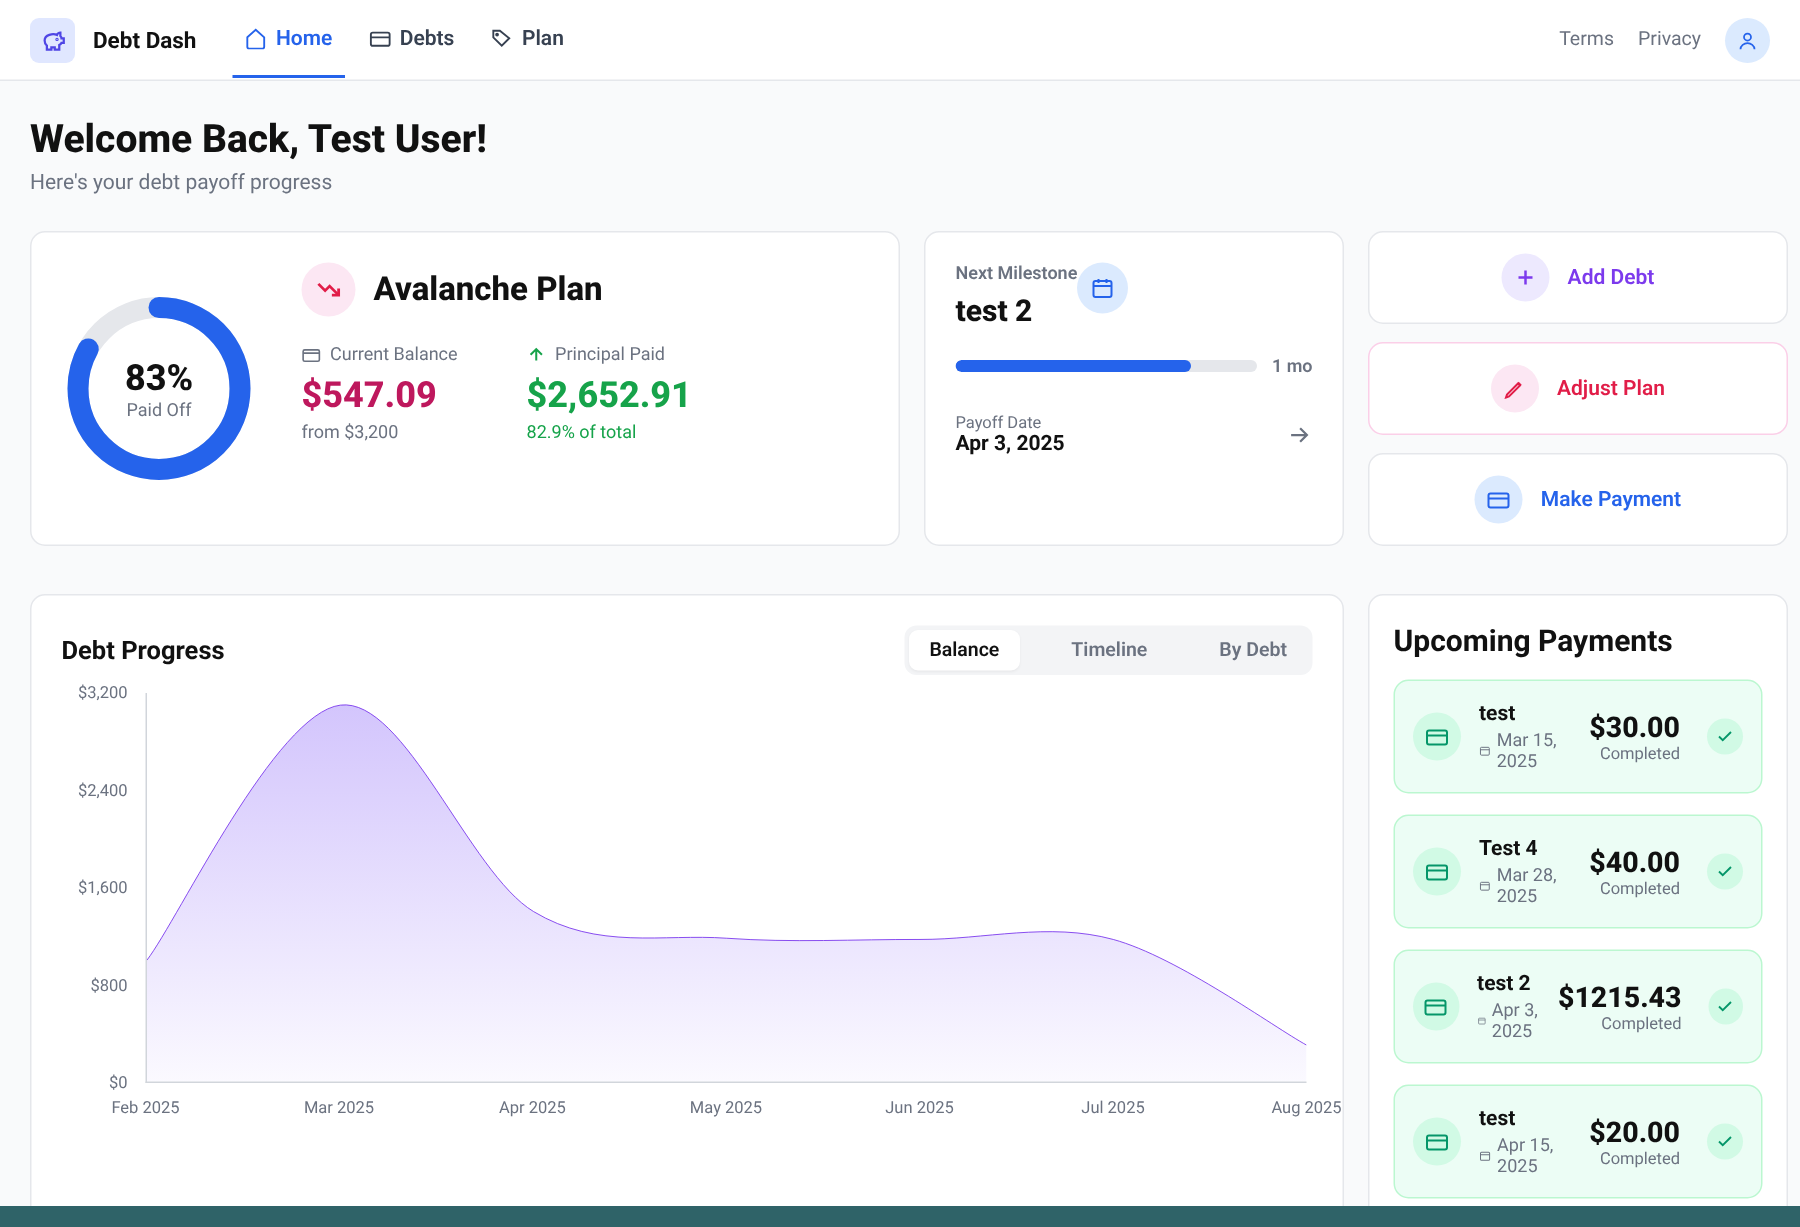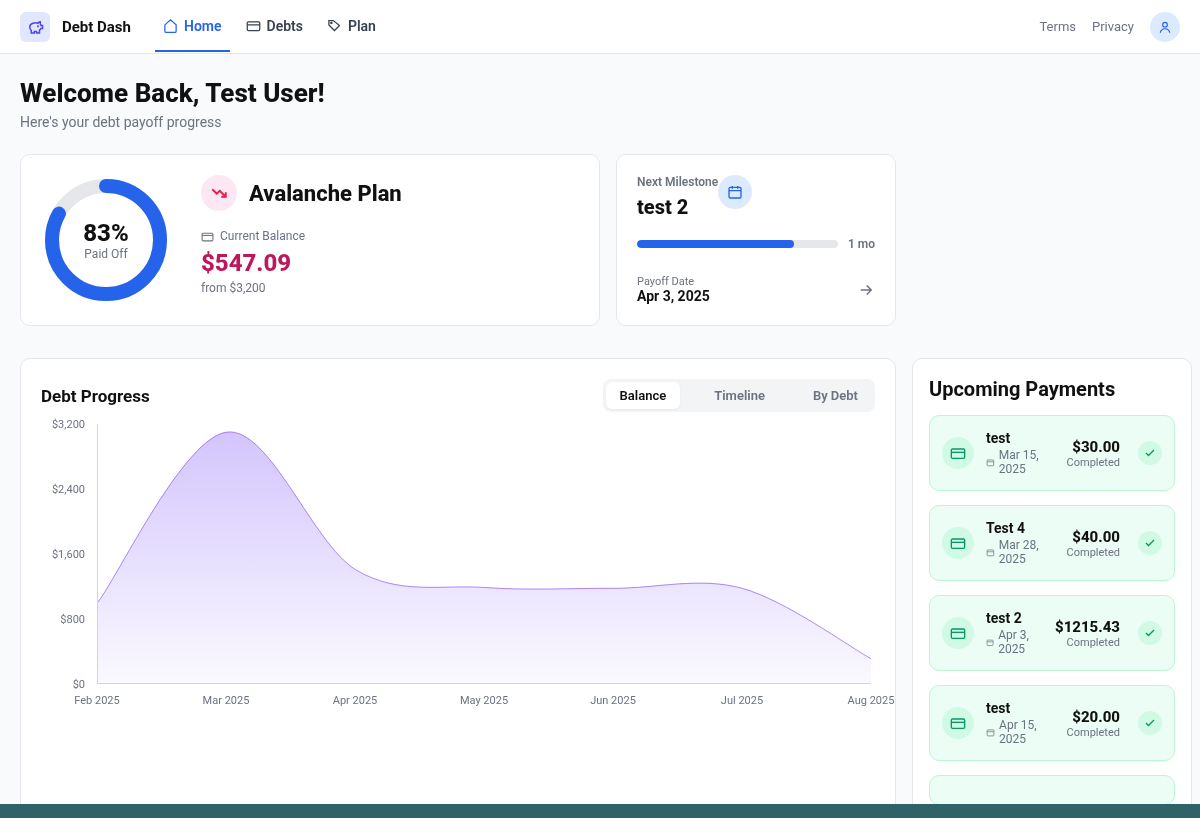--- a/index.html
+++ b/index.html
@@ -74,21 +74,21 @@
 .x-axis { position: absolute; left: 56px; right: 4px; bottom: 0; height: 24px; }
 .x-tick { position: absolute; font-size: 11px; color: #6b7280; transform: translateX(-50%); top: 4px; white-space: nowrap; }
 .upcoming-card { margin-top: 16px; padding: 18px 16px; }
 .upcoming-title { font-size: 20px; font-weight: 700; margin-bottom: 14px; }
 .payment-item { display: flex; align-items: center; gap: 12px; padding: 14px 12px; border-radius: 10px; margin-bottom: 14px; background: #ecfdf5; border: 1px solid #bbf7d0; }
 .pi-icon { width: 32px; height: 32px; border-radius: 50%; background: #d1fae5; display: flex; align-items: center; justify-content: center; color: #059669; }
 .pi-body { flex: 1; }
 .pi-name { font-size: 14px; font-weight: 700; }
 .pi-date { font-size: 12px; color: #6b7280; display: flex; align-items: center; gap: 4px; margin-top: 2px; }
 .pi-right { text-align: right; }
-.pi-amount { font-size: 15px; font-weight: 800; }
+.pi-amount { font-size: 19px; font-weight: 800; }
 .pi-status { font-size: 11px; color: #6b7280; }
 .pi-check { width: 24px; height: 24px; border-radius: 50%; background: #d1fae5; display: flex; align-items: center; justify-content: center; color: #059669; margin-left: 6px; }
 .bottom-bar { position: fixed; bottom: 0; left: 0; right: 0; height: 14px; background: #2f6368; }
 svg { display: block; }
 </style>
 </head>
 <body>
 
 <div class="navbar">
   <div class="nav-left">
@@ -176,20 +176,30 @@
             <div class="metric-label">
               <svg width="13" height="13" viewBox="0 0 24 24" fill="none" stroke="currentColor" stroke-width="2">
                   <rect x="2" y="6" width="20" height="14" rx="2"></rect>
                   <path d="M2 10h20"></path>
                 </svg>
               <span>Current Balance</span>
             </div>
             <div class="metric-value blue">$547.09</div>
             <div class="metric-sub">from $3,200</div>
           </div>
+          <div>
+            <div class="metric-label" style="color:#16a34a">
+              <svg width="13" height="13" viewBox="0 0 24 24" fill="none" stroke="currentColor" stroke-width="2.5">
+                  <path d="M12 19V5M5 12l7-7 7 7"></path>
+                </svg>
+              <span style="color:#6b7280">Principal Paid</span>
+            </div>
+            <div class="metric-value green">$2,652.91</div>
+            <div class="metric-sub green">82.9% of total</div>
+          </div>
         </div>
       </div>
     </div>
 
     <div class="card milestone-card">
       <div class="milestone-head">
         <div>
           <div class="ms-label">Next Milestone</div>
           <div class="ms-name">test 2</div>
         </div>
@@ -212,20 +222,47 @@
           <div class="ms-payoff-date">Apr 3, 2025</div>
         </div>
         <div class="arrow-icon">
           <svg width="18" height="18" viewBox="0 0 24 24" fill="none" stroke="currentColor" stroke-width="2">
               <path d="M5 12h14M13 6l6 6-6 6"></path>
             </svg>
         </div>
       </div>
     </div>
 
+    <div class="actions-col">
+      <div class="action-btn">
+        <div class="action-icon ai-purple">
+          <svg width="16" height="16" viewBox="0 0 24 24" fill="none" stroke="currentColor" stroke-width="2.5">
+              <path d="M12 5v14M5 12h14"></path>
+            </svg>
+        </div>
+        <span class="t-purple">Add Debt</span>
+      </div>
+      <div class="action-btn border-pink">
+        <div class="action-icon ai-pink">
+          <svg width="16" height="16" viewBox="0 0 24 24" fill="none" stroke="currentColor" stroke-width="2">
+              <path d="M3 21l3-1 11-11-2-2L4 18l-1 3zM15 6l3 3"></path>
+            </svg>
+        </div>
+        <span class="t-pink">Adjust Plan</span>
+      </div>
+      <div class="action-btn">
+        <div class="action-icon ai-blue">
+          <svg width="16" height="16" viewBox="0 0 24 24" fill="none" stroke="currentColor" stroke-width="2">
+              <rect x="2" y="6" width="20" height="14" rx="2"></rect>
+              <path d="M2 11h20"></path>
+            </svg>
+        </div>
+        <span class="t-blue">Make Payment</span>
+      </div>
+    </div>
 
     <div class="card chart-card">
       <div class="chart-head">
         <div class="chart-title">Debt Progress</div>
         <div class="tabs" id="chart-tabs">
             <div class="tab active">Balance</div>
             <div class="tab">Timeline</div>
             <div class="tab">By Debt</div>
           </div>
       </div>

